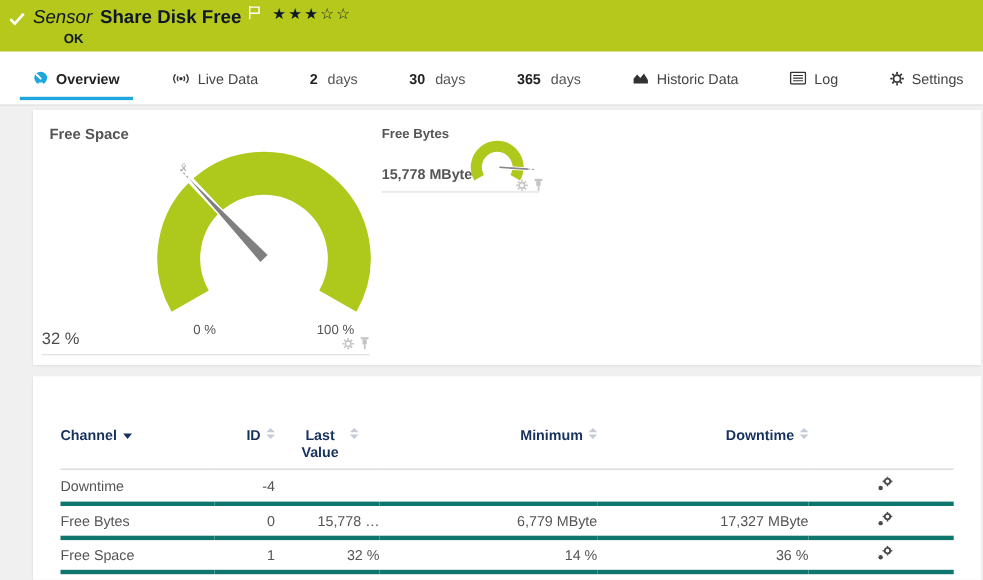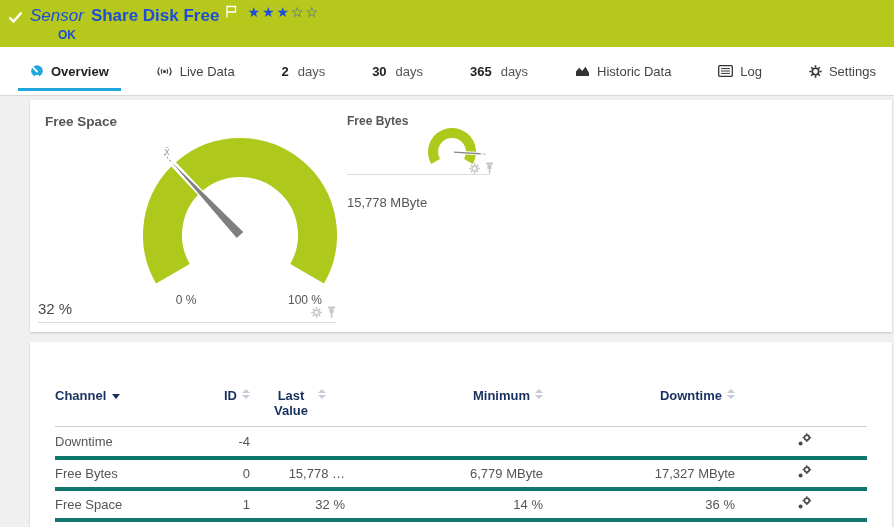--- a/index.html
+++ b/index.html
@@ -1,20 +1,20 @@
 <!DOCTYPE html>
 <html><head>
 <meta charset="utf-8">
 <style>
   * { margin:0; padding:0; box-sizing:border-box; }
   html,body { width:894px; height:527px; overflow:hidden; background:#f0f0f0;
     font-family:"Liberation Sans", sans-serif; }
 
   
-  .sensor-header { height:47px; background:#b5c81b; color:#1d4ed8; padding:6px 0 0 8px; }
+  .sensor-header { height:47px; background:#b5c81b; color:#0f172a; padding:6px 0 0 8px; }
   .hdr-line1 { display:flex; align-items:center; }
   .hdr-check { margin-top:2px; }
   .sensor-type { font-style:italic; font-size:17px; margin-left:7px; }
   .sensor-title { font-weight:bold; font-size:17px; margin-left:7px;text-align:right; }
   .hdr-flag { margin-left:7px; align-self:flex-start; margin-top:-1px; }
   .stars { margin-left:10px; font-size:14px; letter-spacing:2px; align-self:flex-start; margin-top:-2px; cursor:pointer; }
   .sensor-status { font-size:12px; font-weight:bold; margin:2px 0 0 50px; }
 
   
   .tabbar { height:49px; background:#fff; border-bottom:1px solid #d9d9d9;
@@ -33,21 +33,21 @@
     box-shadow:0 1px 2px rgba(0,0,0,0.18); }
   .gauges-panel { margin-top:4px; height:232px; }
   .table-panel { margin-top:10px; height:200px; padding:44px 25px 0 25px; }
 
   .gauge-svg { position:absolute; left:0; top:0; }
   .fs-title { position:absolute; left:15px; top:14px; font-size:13.5px; font-weight:bold; color:#555; }
   .fb-title { position:absolute; left:317px; top:14px; font-size:12px; font-weight:bold; color:#555; }
   .label-0   { position:absolute; left:136px; top:193px; width:40px; text-align:center; font-size:12px; color:#555; }
   .label-100 { position:absolute; left:250px; top:193px; width:50px; text-align:center; font-size:12px; color:#555; }
   .fs-value { position:absolute; left:8px;  top:200px; font-size:15px; color:#4a4a4a; }
-  .fb-value { position:absolute; left:317px; top:51px; font-size:13px; font-weight:normal; color:#555;margin-top:44px; }
+  .fb-value { position:absolute; left:317px; top:51px; font-size:13px; font-weight:bold; color:#555; }
   .divider { position:absolute; height:1px; background:#dcdcdc; }
   .fs-divider { left:8px; top:222px; width:298px; }
   .fb-divider { left:317px; top:74px; width:143px; }
   .mini-icons { position:absolute; display:flex; gap:5px; align-items:center; cursor:pointer; }
   .fs-icons { left:281px; top:206px; }
   .fb-icons { left:439px; top:62px; }
 
   
   table { width:100%; border-collapse:collapse; table-layout:fixed; font-size:13px; color:#555; }
   col.c-channel{width:140px;} col.c-id{width:55px;} col.c-last{width:95px;}

